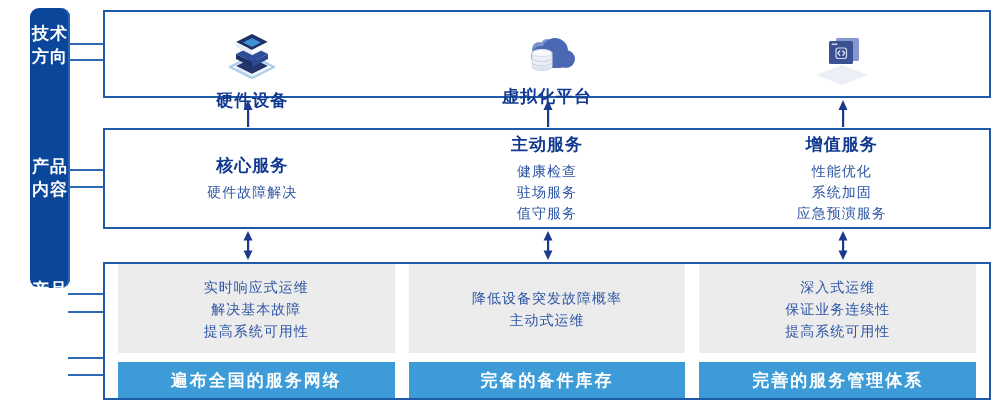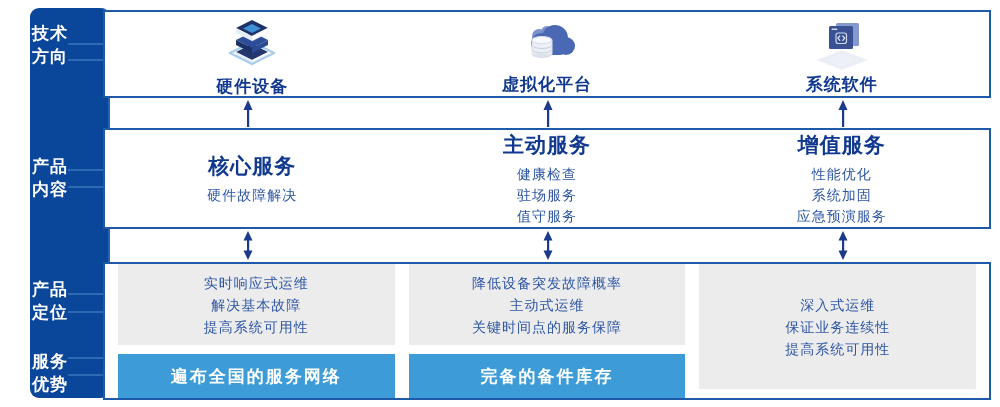--- a/index.html
+++ b/index.html
@@ -1,47 +1,47 @@
 <!DOCTYPE html>
 <html><head>
 <meta charset="utf-8">
 <style>
   html,body{margin:0;padding:0;background:#ffffff;}
   .canvas{position:relative;width:1000px;height:407px;background:#ffffff;
           font-family:"Liberation Sans","DejaVu Sans",sans-serif;overflow:hidden;}
 
   
-  .sidebar{position:absolute;left:30px;top:8px;width:40px;height:390px;
-           background:#0a4699;border-radius:9px;box-shadow:inset -2px 0 0 #2a62b5;padding-left:40px;}
+  .sidebar{position:absolute;left:30px;top:8px;width:40px;height:280px;
+           background:#0a4699;border-radius:9px;box-shadow:inset -2px 0 0 #2a62b5;}
   .side-label{position:absolute;left:0;width:40px;text-align:center;color:#ffffff;
               font-weight:bold;font-size:17px;line-height:23px;letter-spacing:1px;}
 
   
   .conn{position:absolute;left:68px;width:36px;height:2px;background:#2e6ab1;}
 
   
   .box{position:absolute;left:103px;width:888px;border:2px solid #1f5aa8;
        background:#ffffff;box-sizing:border-box;display:flex;}
   .top-box{top:10px;height:88px;}
   .mid-box{top:128px;height:101px;}
   .bottom-box{top:262px;height:138px;padding:0 13px;gap:14px;}
 
-  .tech-col{flex:1;display:flex;flex-direction:column;align-items:center;justify-content:flex-start;padding-top:6px;}
+  .tech-col{flex:1;display:flex;flex-direction:column;align-items:center;justify-content:flex-start;padding-top:20px;}
   .icon-wrap{height:56px;display:flex;align-items:center;justify-content:center;}
   .tech-label{font-size:17px;font-weight:bold;color:#10388f;letter-spacing:1px;margin-top:1px;}
 
   .mid-col{flex:1;display:flex;flex-direction:column;align-items:center;justify-content:center;}
-  .mid-heading{font-size:21px;font-weight:bold;color:#10388f;letter-spacing:1px;margin-bottom:5px;font-family:Liberation Mono, monospace;}
+  .mid-heading{font-size:17px;font-weight:bold;color:#10388f;letter-spacing:1px;margin-bottom:5px;font-family:Liberation Mono, monospace;}
   .mid-item{font-size:14px;color:#2d55a4;line-height:21px;letter-spacing:1px;text-align:center;}
 
   .pos-col{flex:1;display:flex;flex-direction:column;}
   .gray-panel{flex:1;background:#ececec;display:flex;flex-direction:column;
               align-items:center;justify-content:center;margin-bottom:9px;}
   .gray-line{font-size:14px;color:#2d55a4;line-height:22px;letter-spacing:1px;}
-  .adv-bar{height:44px;background:#3d9cd7;display:flex;align-items:center;justify-content:center;
+  .adv-bar{height:36px;background:#3d9cd7;display:flex;align-items:center;justify-content:center;
            color:#ffffff;font-size:17px;font-weight:bold;letter-spacing:2px;font-family:Liberation Mono, monospace;}
 
   .arrow{position:absolute;width:16px;}
 </style>
 </head>
 <body>
 
 <div class="canvas">
 
   <div class="sidebar">
@@ -119,21 +119,20 @@
           <path d="M32 32 L58 42 L32 52 L6 42 Z" fill="#edf0f7"></path>
           <path d="M32 34.5 L52 42 L32 49.5 L12 42 Z" fill="none" stroke="#dfe4f0" stroke-width="1" stroke-dasharray="1.5 2.5"></path>
           <rect x="26" y="5" width="23" height="23" rx="1.5" fill="#8699cf"></rect>
           <rect x="19" y="8" width="24" height="23" rx="1.5" fill="#3a5193"></rect>
           <rect x="21.5" y="10.5" width="6" height="1.6" rx="0.8" fill="#cfd9ef"></rect>
           <rect x="26" y="15" width="10.5" height="10.5" rx="2.2" fill="none" stroke="#cfd9ef" stroke-width="1.2"></rect>
           <path d="M29.8 18 L27.8 20.2 L29.8 22.4" fill="none" stroke="#e8edf8" stroke-width="1.2" stroke-linecap="round" stroke-linejoin="round"></path>
           <path d="M32.8 18 L34.8 20.2 L32.8 22.4" fill="none" stroke="#e8edf8" stroke-width="1.2" stroke-linecap="round" stroke-linejoin="round"></path>
         </svg>
       </div>
-      <div class="tech-label">系统软件</div>
     </div>
   </div>
 
   <svg class="arrow" style="left:240px;top:100px" height="27" viewBox="0 0 16 27">
     <polygon points="8,0 3.5,10 12.5,10" fill="#1c3a8d"></polygon>
       <rect x="7" y="9" width="2.2" height="18" fill="#1c3a8d"></rect>
   </svg>
   <svg class="arrow" style="left:540px;top:100px" height="27" viewBox="0 0 16 27">
     <polygon points="8,0 3.5,10 12.5,10" fill="#1c3a8d"></polygon>
       <rect x="7" y="9" width="2.2" height="18" fill="#1c3a8d"></rect>
@@ -184,26 +183,26 @@
         <div class="gray-line">实时响应式运维</div>
         <div class="gray-line">解决基本故障</div>
         <div class="gray-line">提高系统可用性</div>
       </div>
       <div class="adv-bar">遍布全国的服务网络</div>
     </div>
     <div class="pos-col">
       <div class="gray-panel">
         <div class="gray-line">降低设备突发故障概率</div>
         <div class="gray-line">主动式运维</div>
-        <div class="gray-line">关键时间点的服务保障</div>
       </div>
       <div class="adv-bar">完备的备件库存</div>
     </div>
     <div class="pos-col">
       <div class="gray-panel">
         <div class="gray-line">深入式运维</div>
         <div class="gray-line">保证业务连续性</div>
         <div class="gray-line">提高系统可用性</div>
       </div>
+      <div class="adv-bar">完善的服务管理体系</div>
     </div>
   </div>
 
 </div>
 
 </body></html>

